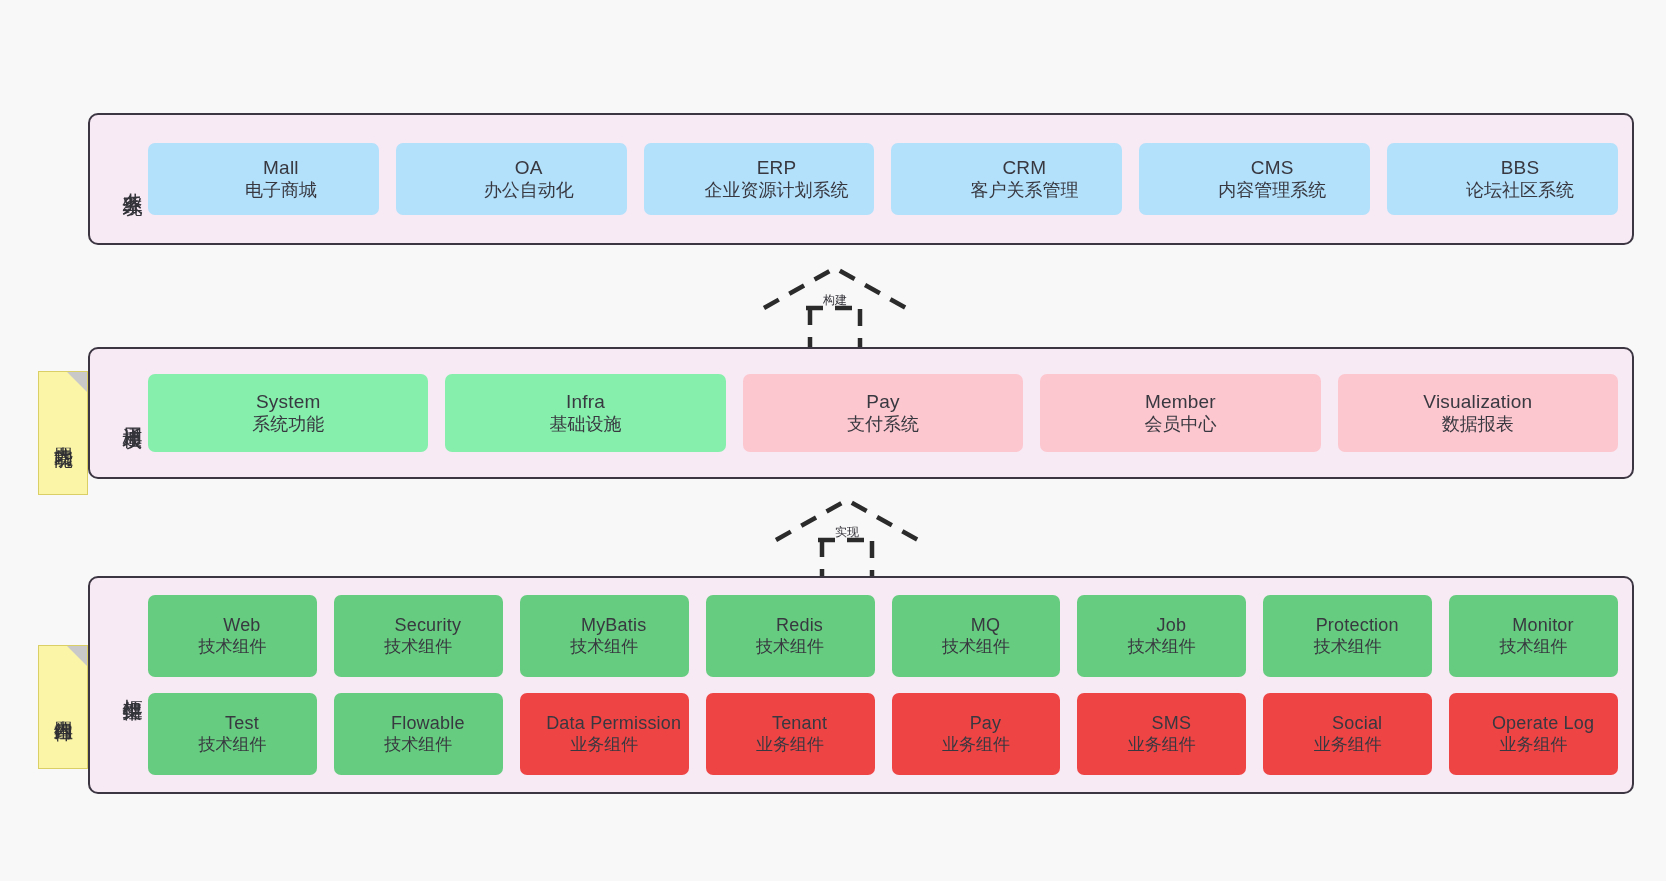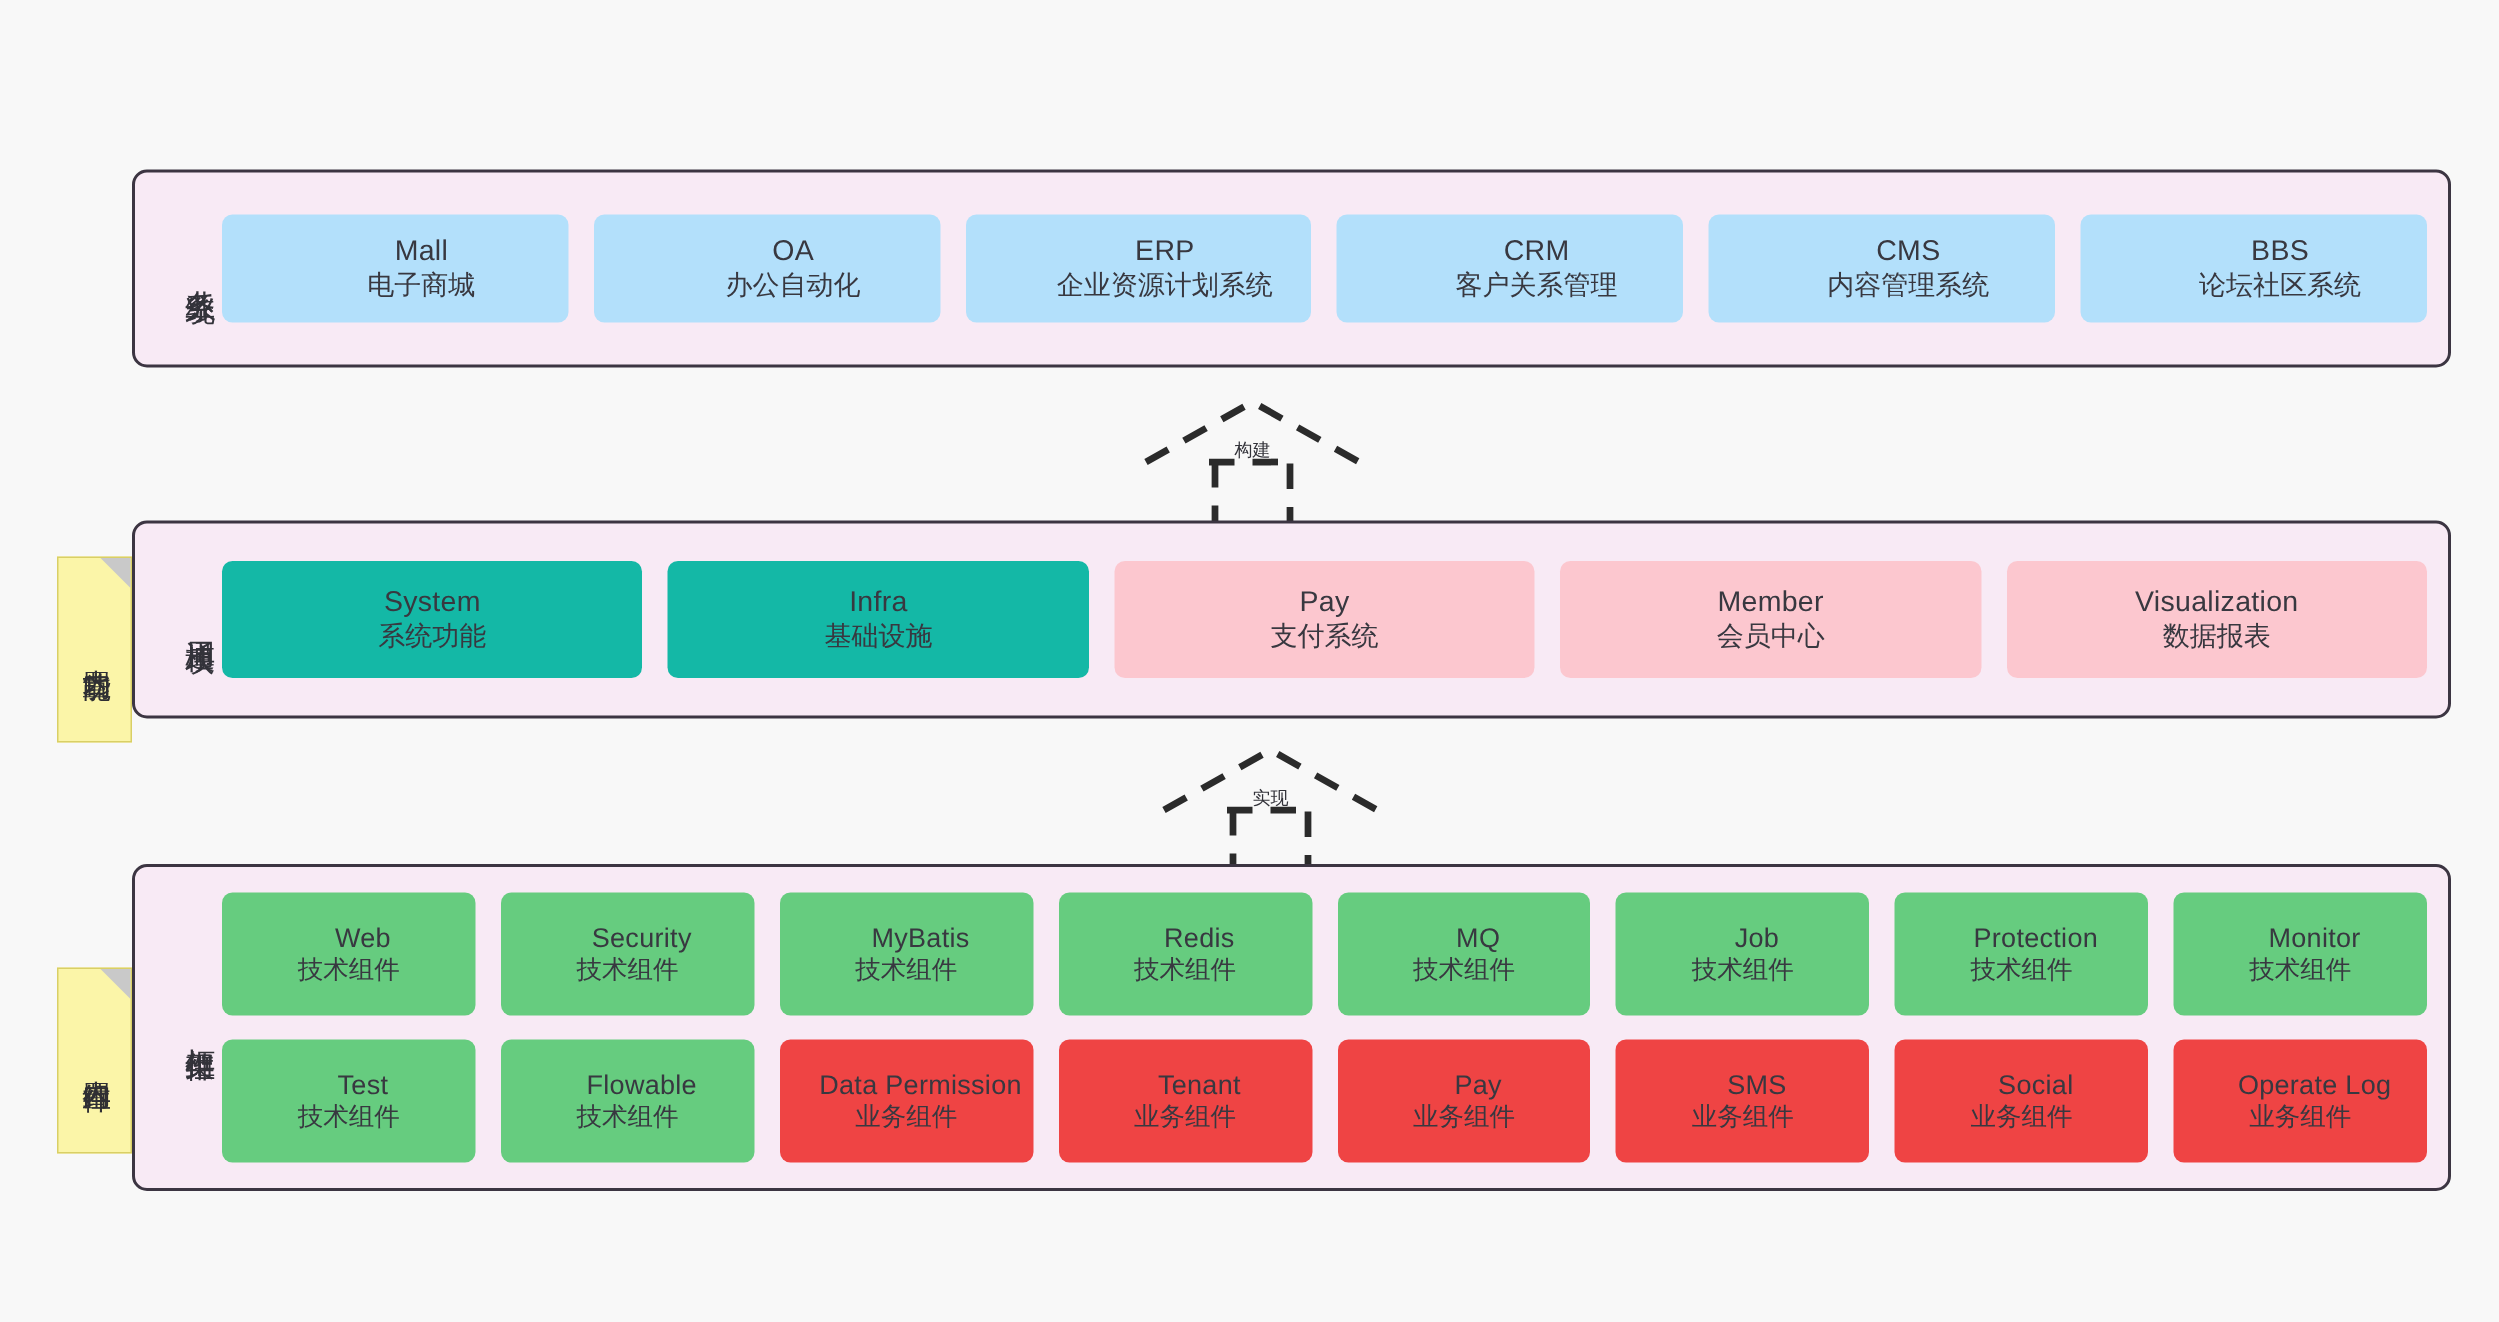--- a/index.html
+++ b/index.html
@@ -72,21 +72,21 @@
     color: #383840;
     letter-spacing: .2px;
   }
   .card .cn {
     font-size: 18px;
     color: #383840;
   }
 
   
   .c-blue      { background: #b3e0fb; padding-left: 41px; }
-  .c-red       { background: #14b8a6; }
+  .c-red       { background: #86efac; }
   .c-pink      { background: #fcc7cf; }
   .c-green     { background: #66cc7f; }
   .c-lightgreen{ background: #ef4444; }
 
   
   #layer-business { left: 88px;  top: 113px; width: 1546px; height: 132px; }
   #layer-business .card { height: 72px; }
 
   
   #layer-module { left: 88px;  top: 347px; width: 1546px; height: 132px; }

